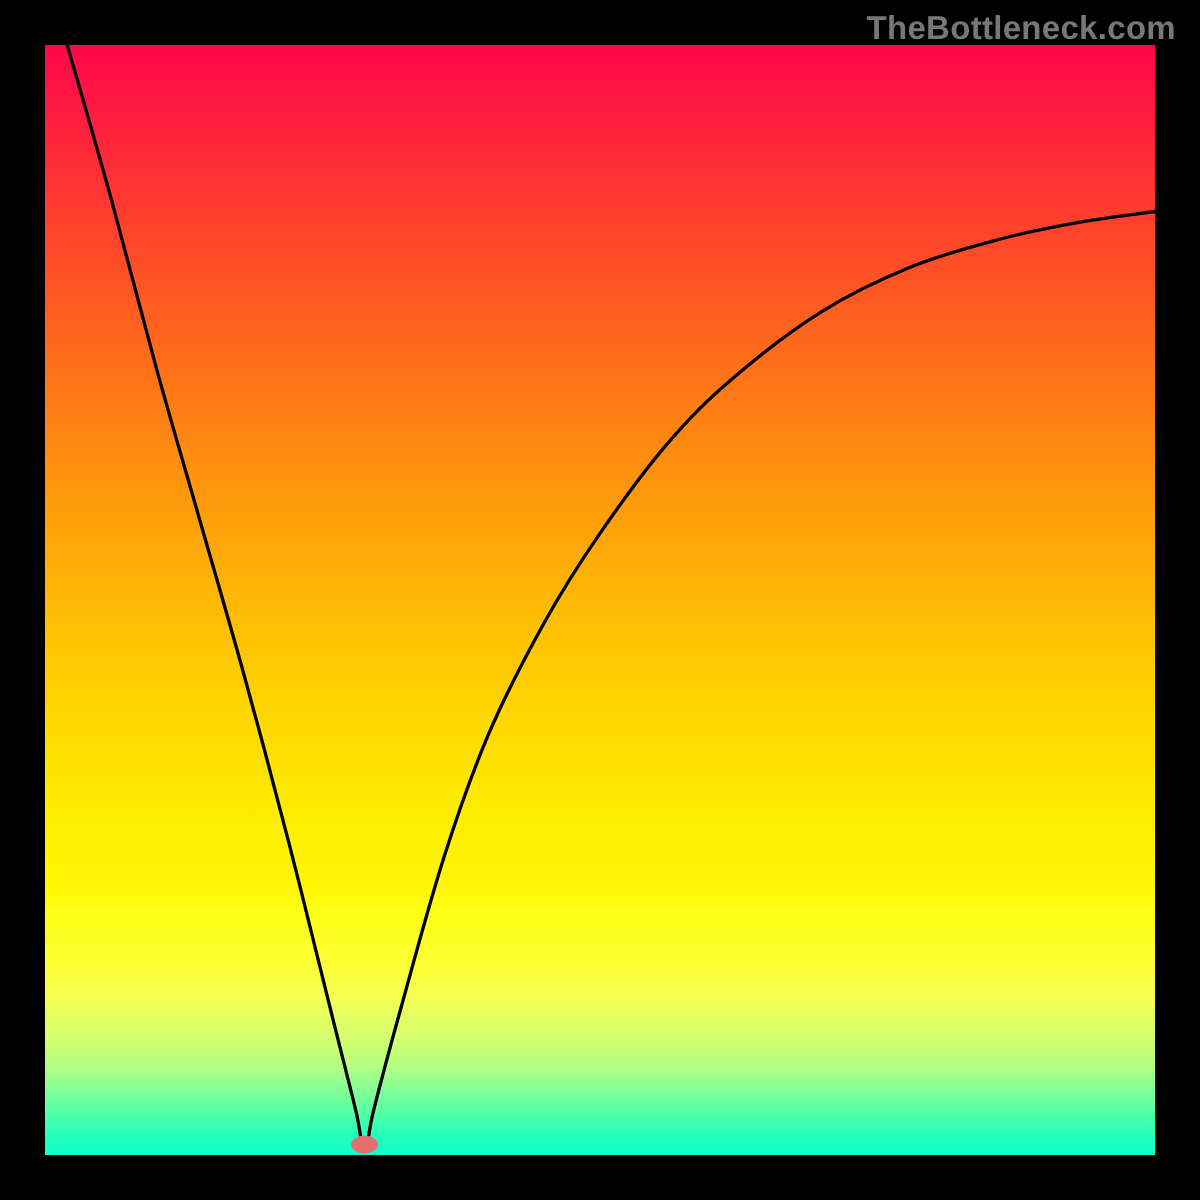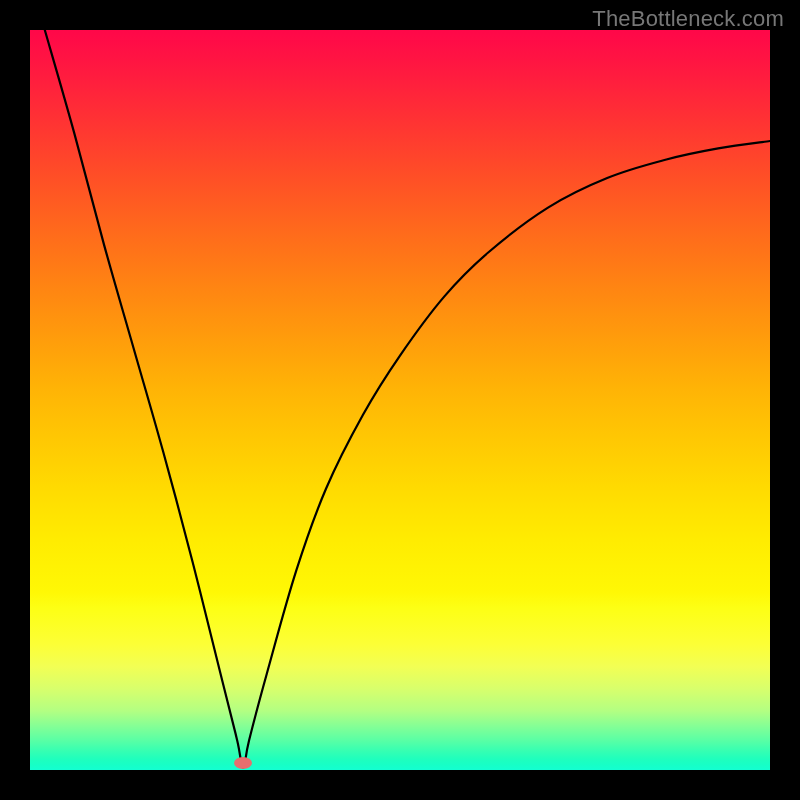--- a/index.html
+++ b/index.html
@@ -72,21 +72,21 @@
     border-radius: 50%;
     transform: translate(-50%, -50%);
     pointer-events: none;
   }
   .watermark {
     position: absolute;
     top: 6px;
     right: 16px;
     color: #777;
     font-size: 22px;
-    font-weight: 400;
+    font-weight: 700;
     letter-spacing: 0.2px;
     pointer-events: none;
   }
 </style>
 </head>
 <body>
 
 <div class="frame"></div>
 <div class="plot-area"></div>
 

